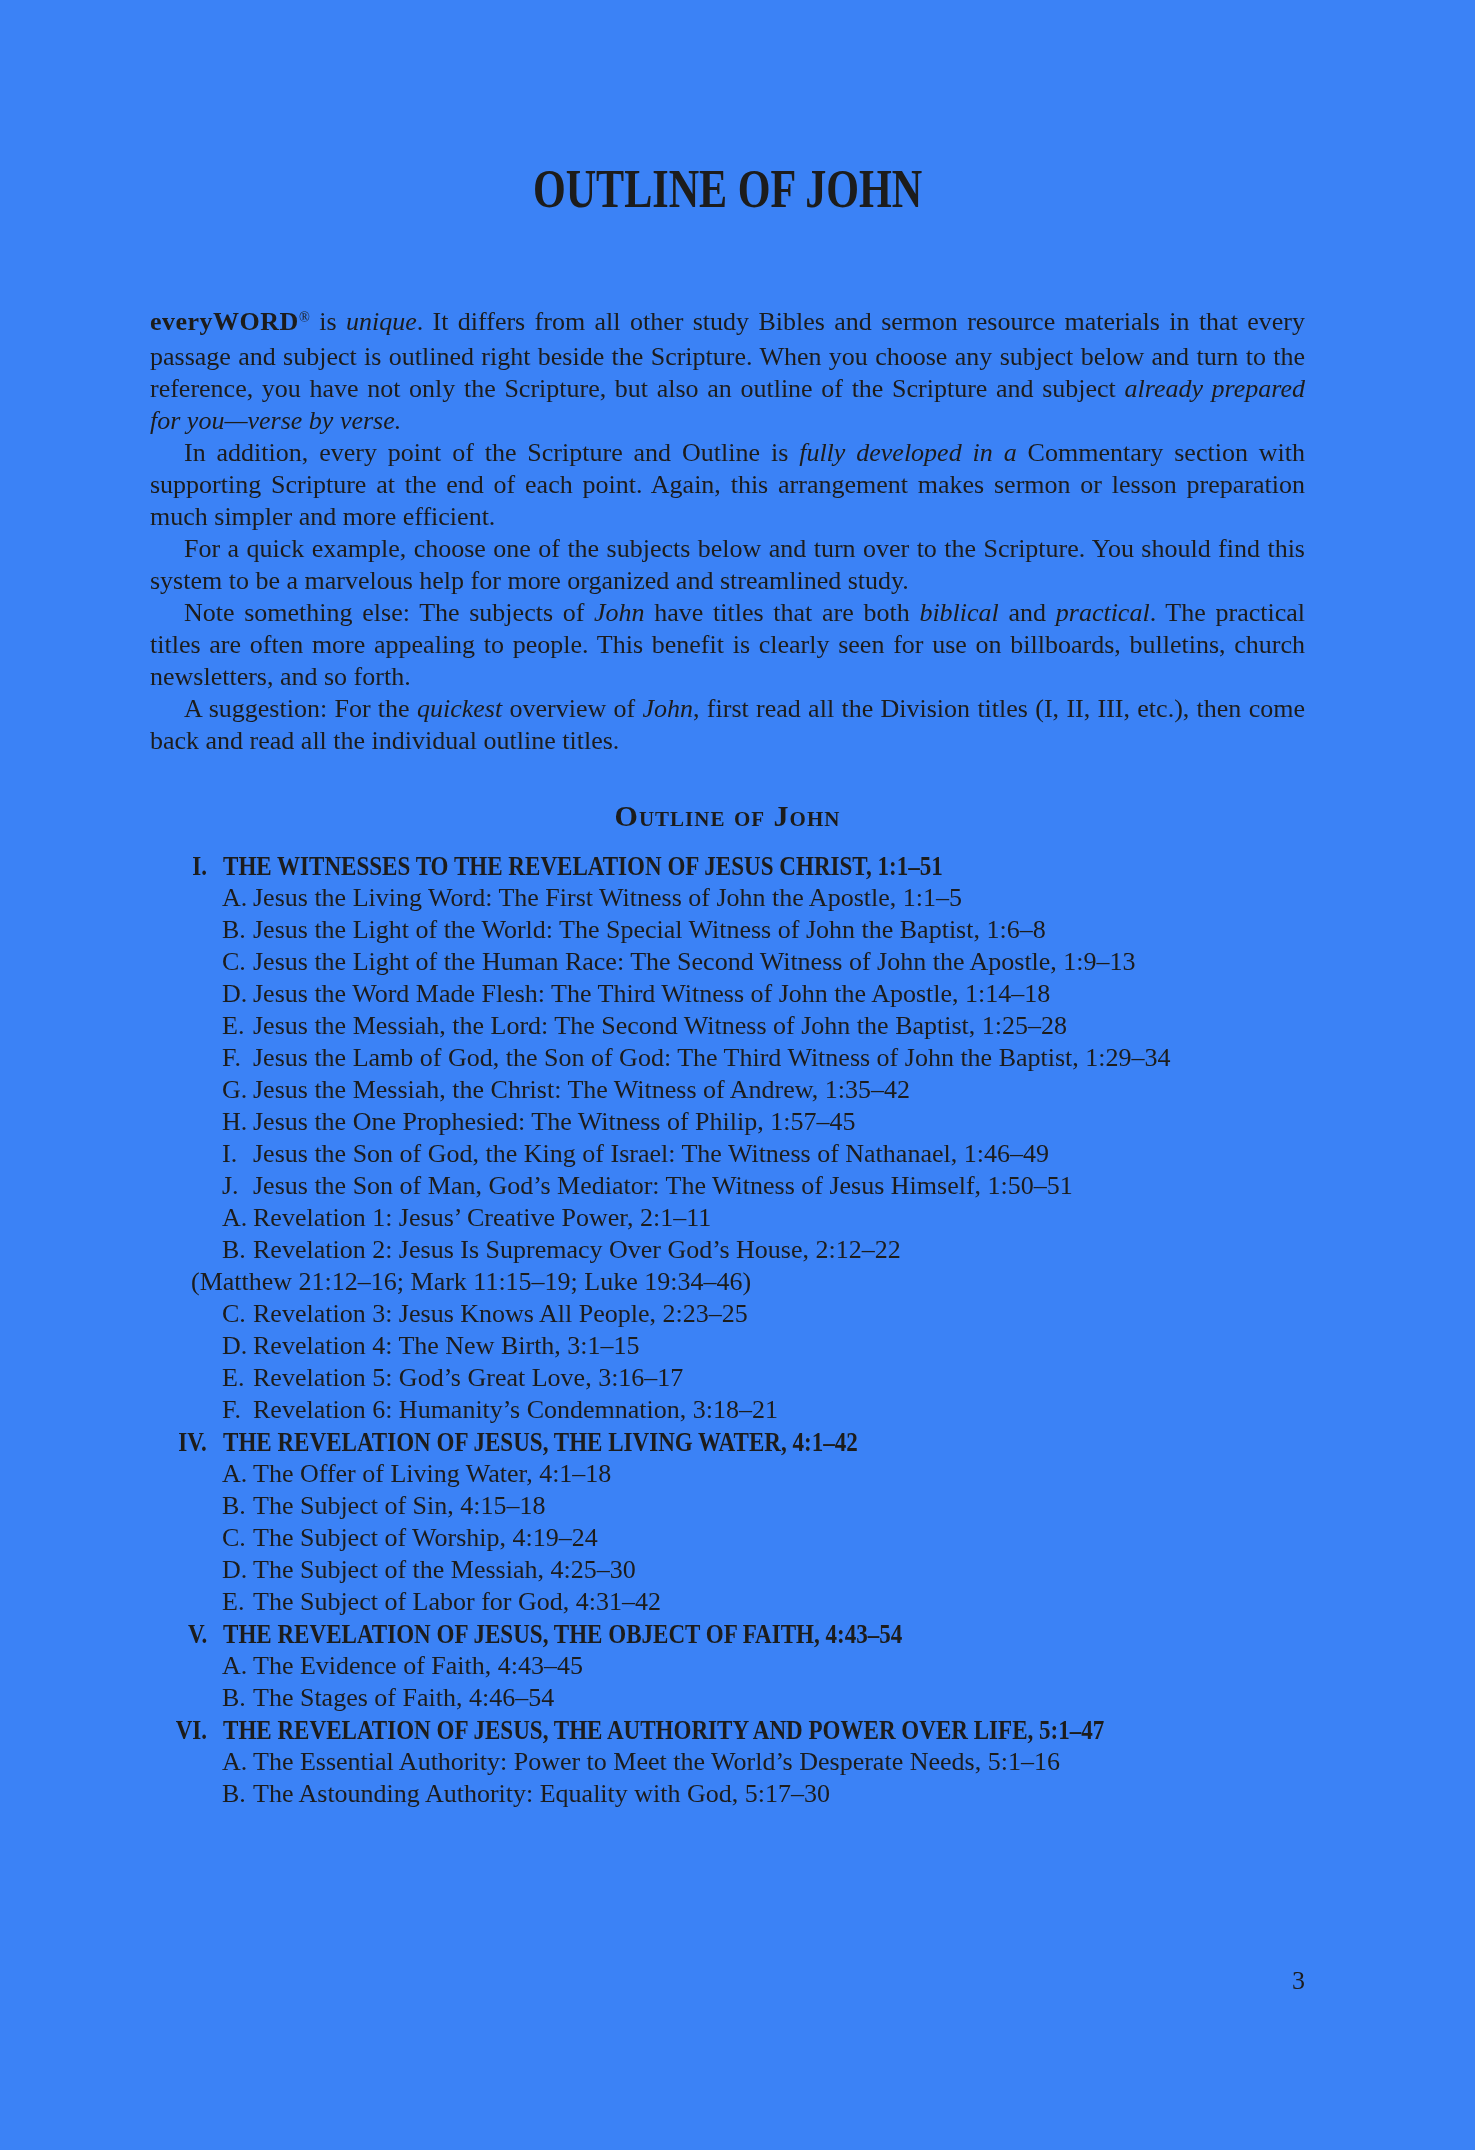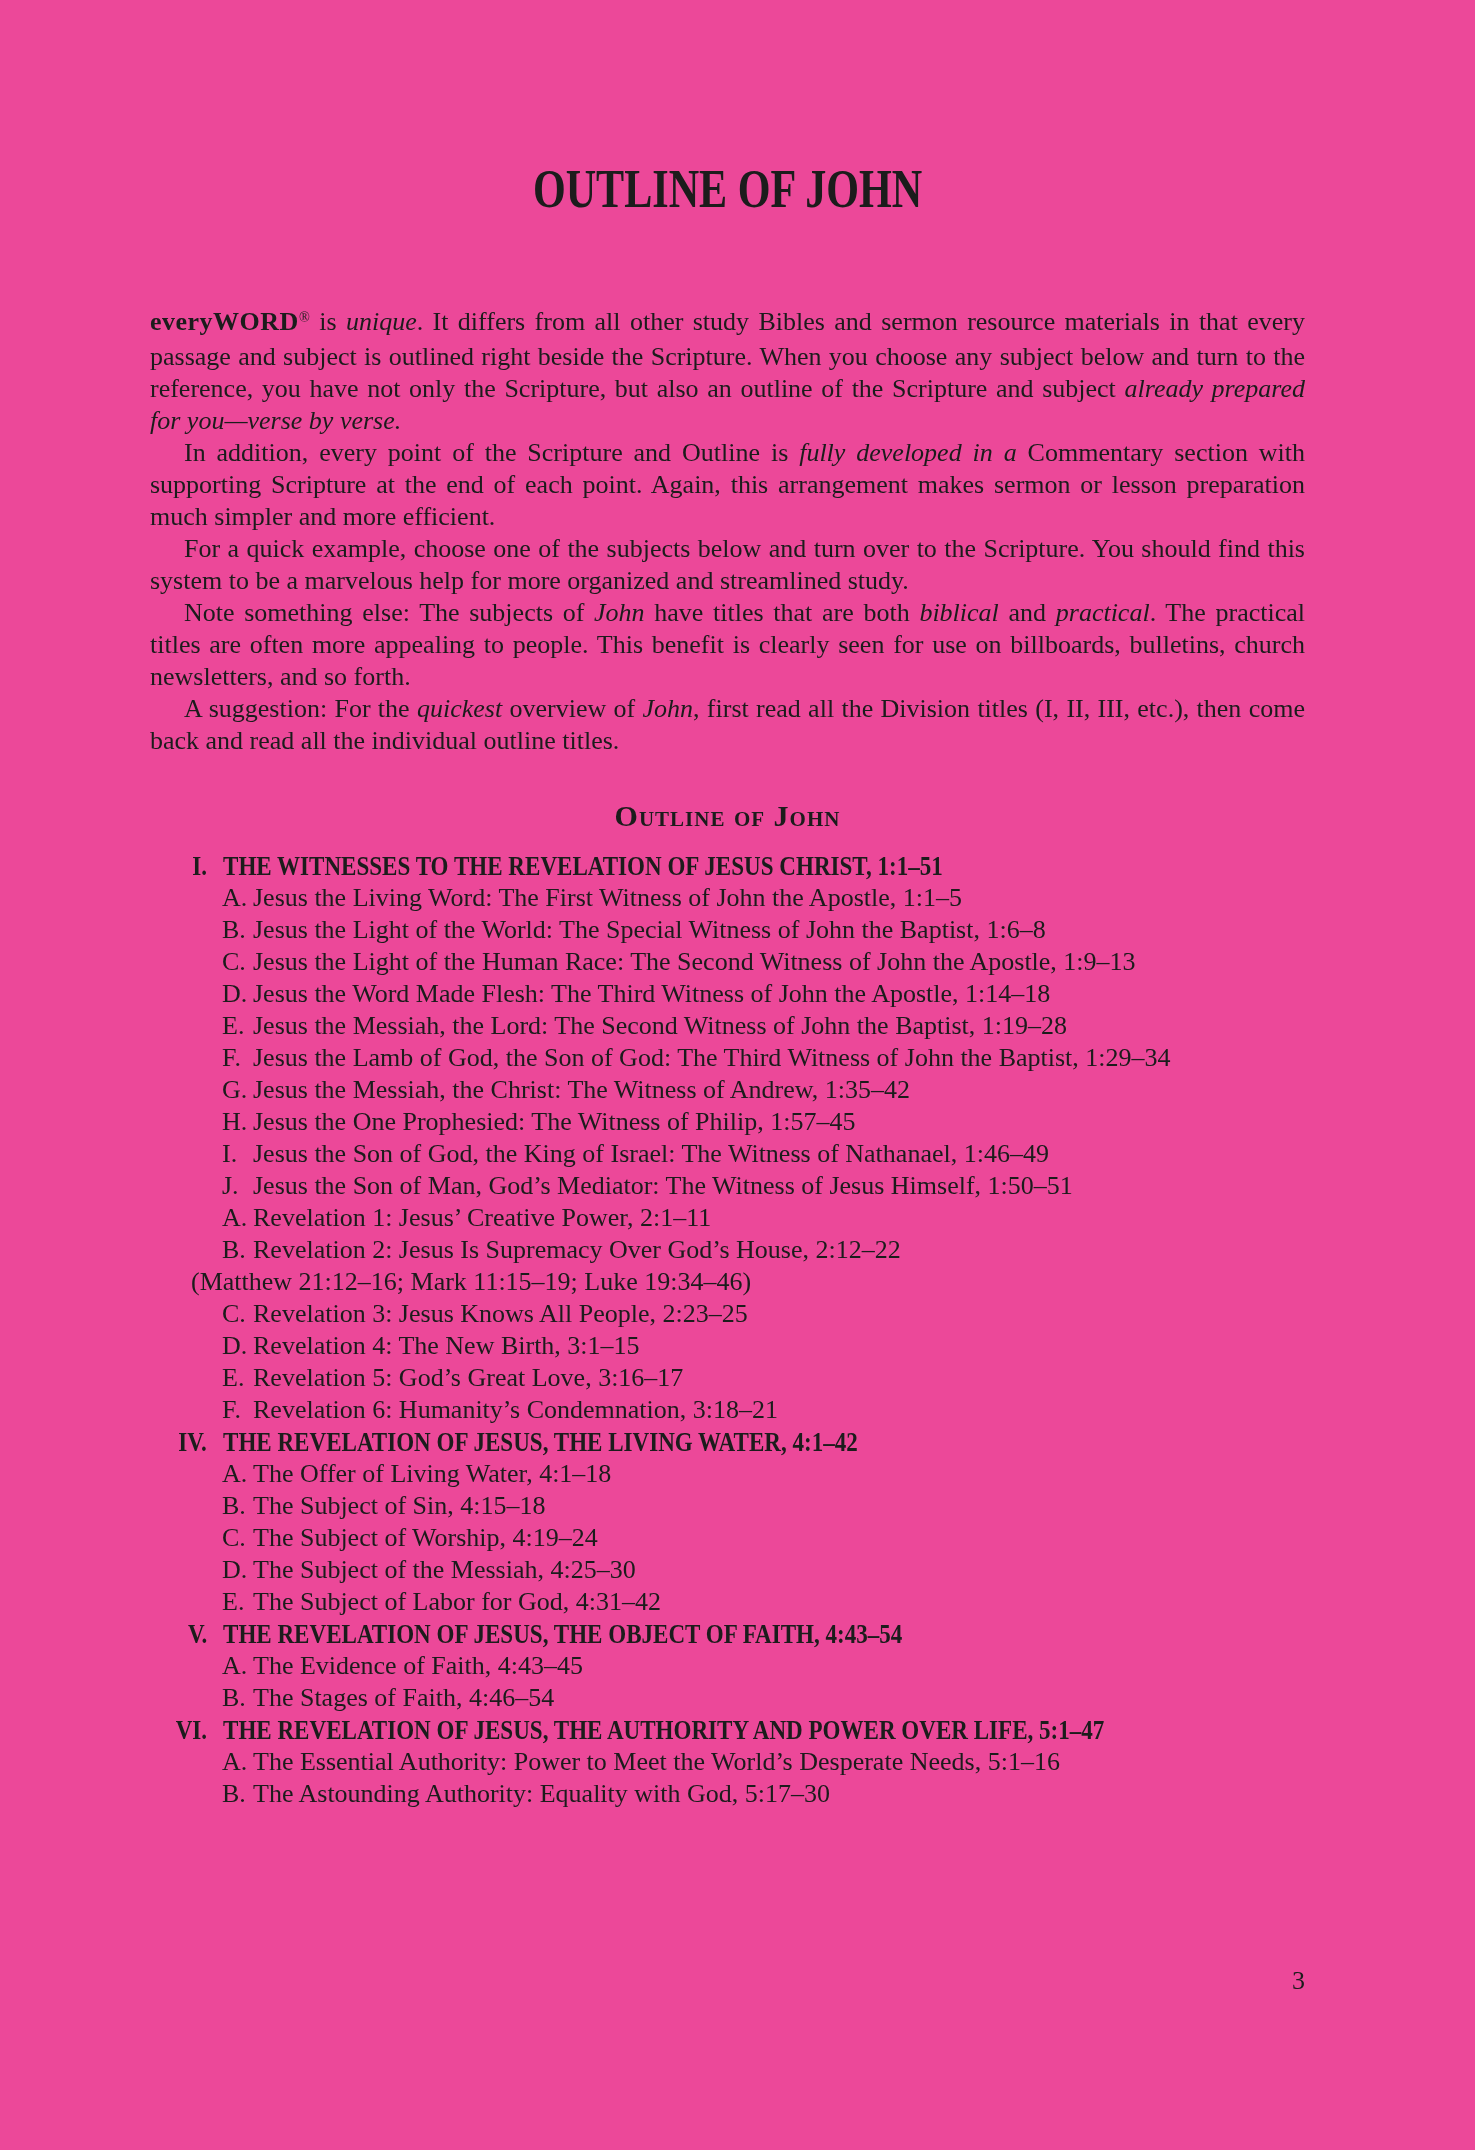--- a/index.html
+++ b/index.html
@@ -1,20 +1,20 @@
 <!DOCTYPE html>
 <html><head>
 <meta charset="utf-8">
 <style>
   html, body { margin: 0; padding: 0; background: #e8e8e8; }
   .page {
     position: relative;
     width: 1475px;
     height: 2150px;
-    background: #ec4899;
+    background: #3b82f6;
     font-family: "Liberation Serif", serif;
     color: #1c1c1c;
     overflow: hidden;
   }
   .main-title {
     position: absolute;
     top: 160px;
     left: 150px;
     width: 1155px;
     text-align: center;
@@ -135,21 +135,21 @@
       <div class="outline-item">
         <div class="item-letter">C.</div>
         <div class="item-text">Jesus the Light of the Human Race: The Second Witness of John the Apostle, 1:9–13</div>
       </div>
       <div class="outline-item">
         <div class="item-letter">D.</div>
         <div class="item-text">Jesus the Word Made Flesh: The Third Witness of John the Apostle, 1:14–18</div>
       </div>
       <div class="outline-item">
         <div class="item-letter">E.</div>
-        <div class="item-text">Jesus the Messiah, the Lord: The Second Witness of John the Baptist, 1:19–28</div>
+        <div class="item-text">Jesus the Messiah, the Lord: The Second Witness of John the Baptist, 1:25–28</div>
       </div>
       <div class="outline-item">
         <div class="item-letter">F.</div>
         <div class="item-text">Jesus the Lamb of God, the Son of God: The Third Witness of John the Baptist, 1:29–34</div>
       </div>
       <div class="outline-item">
         <div class="item-letter">G.</div>
         <div class="item-text">Jesus the Messiah, the Christ: The Witness of Andrew, 1:35–42</div>
       </div>
       <div class="outline-item">

